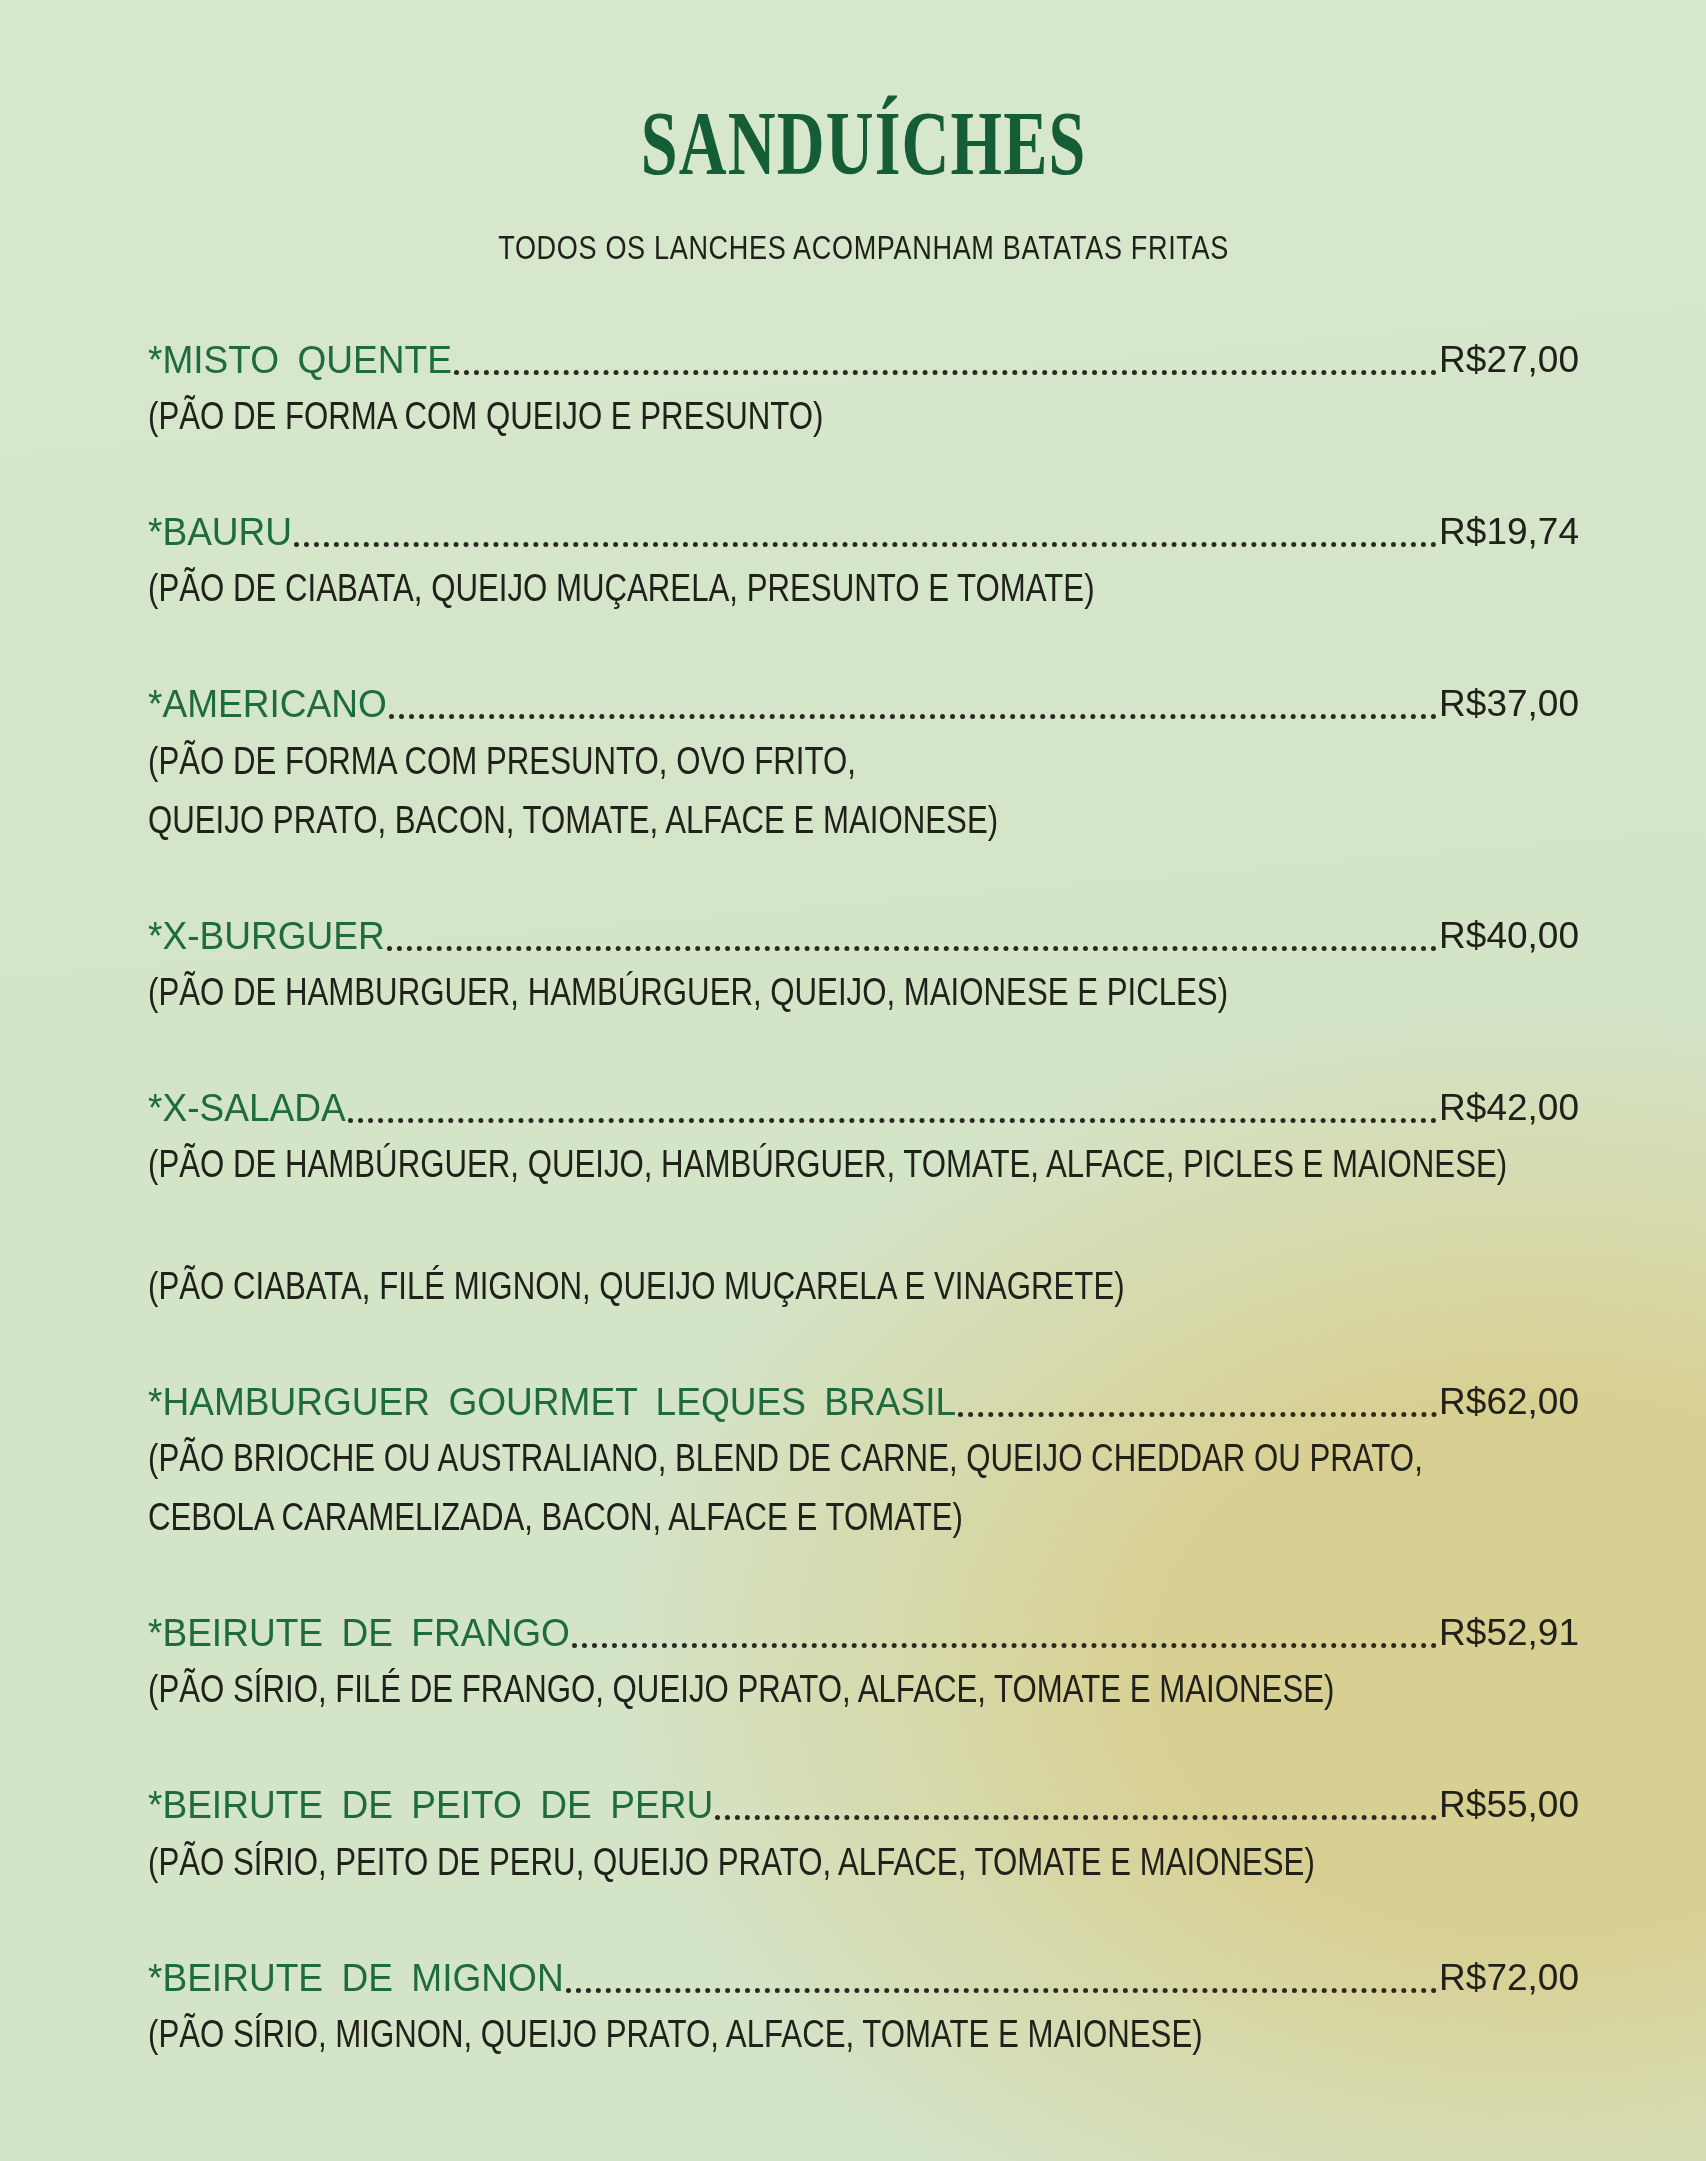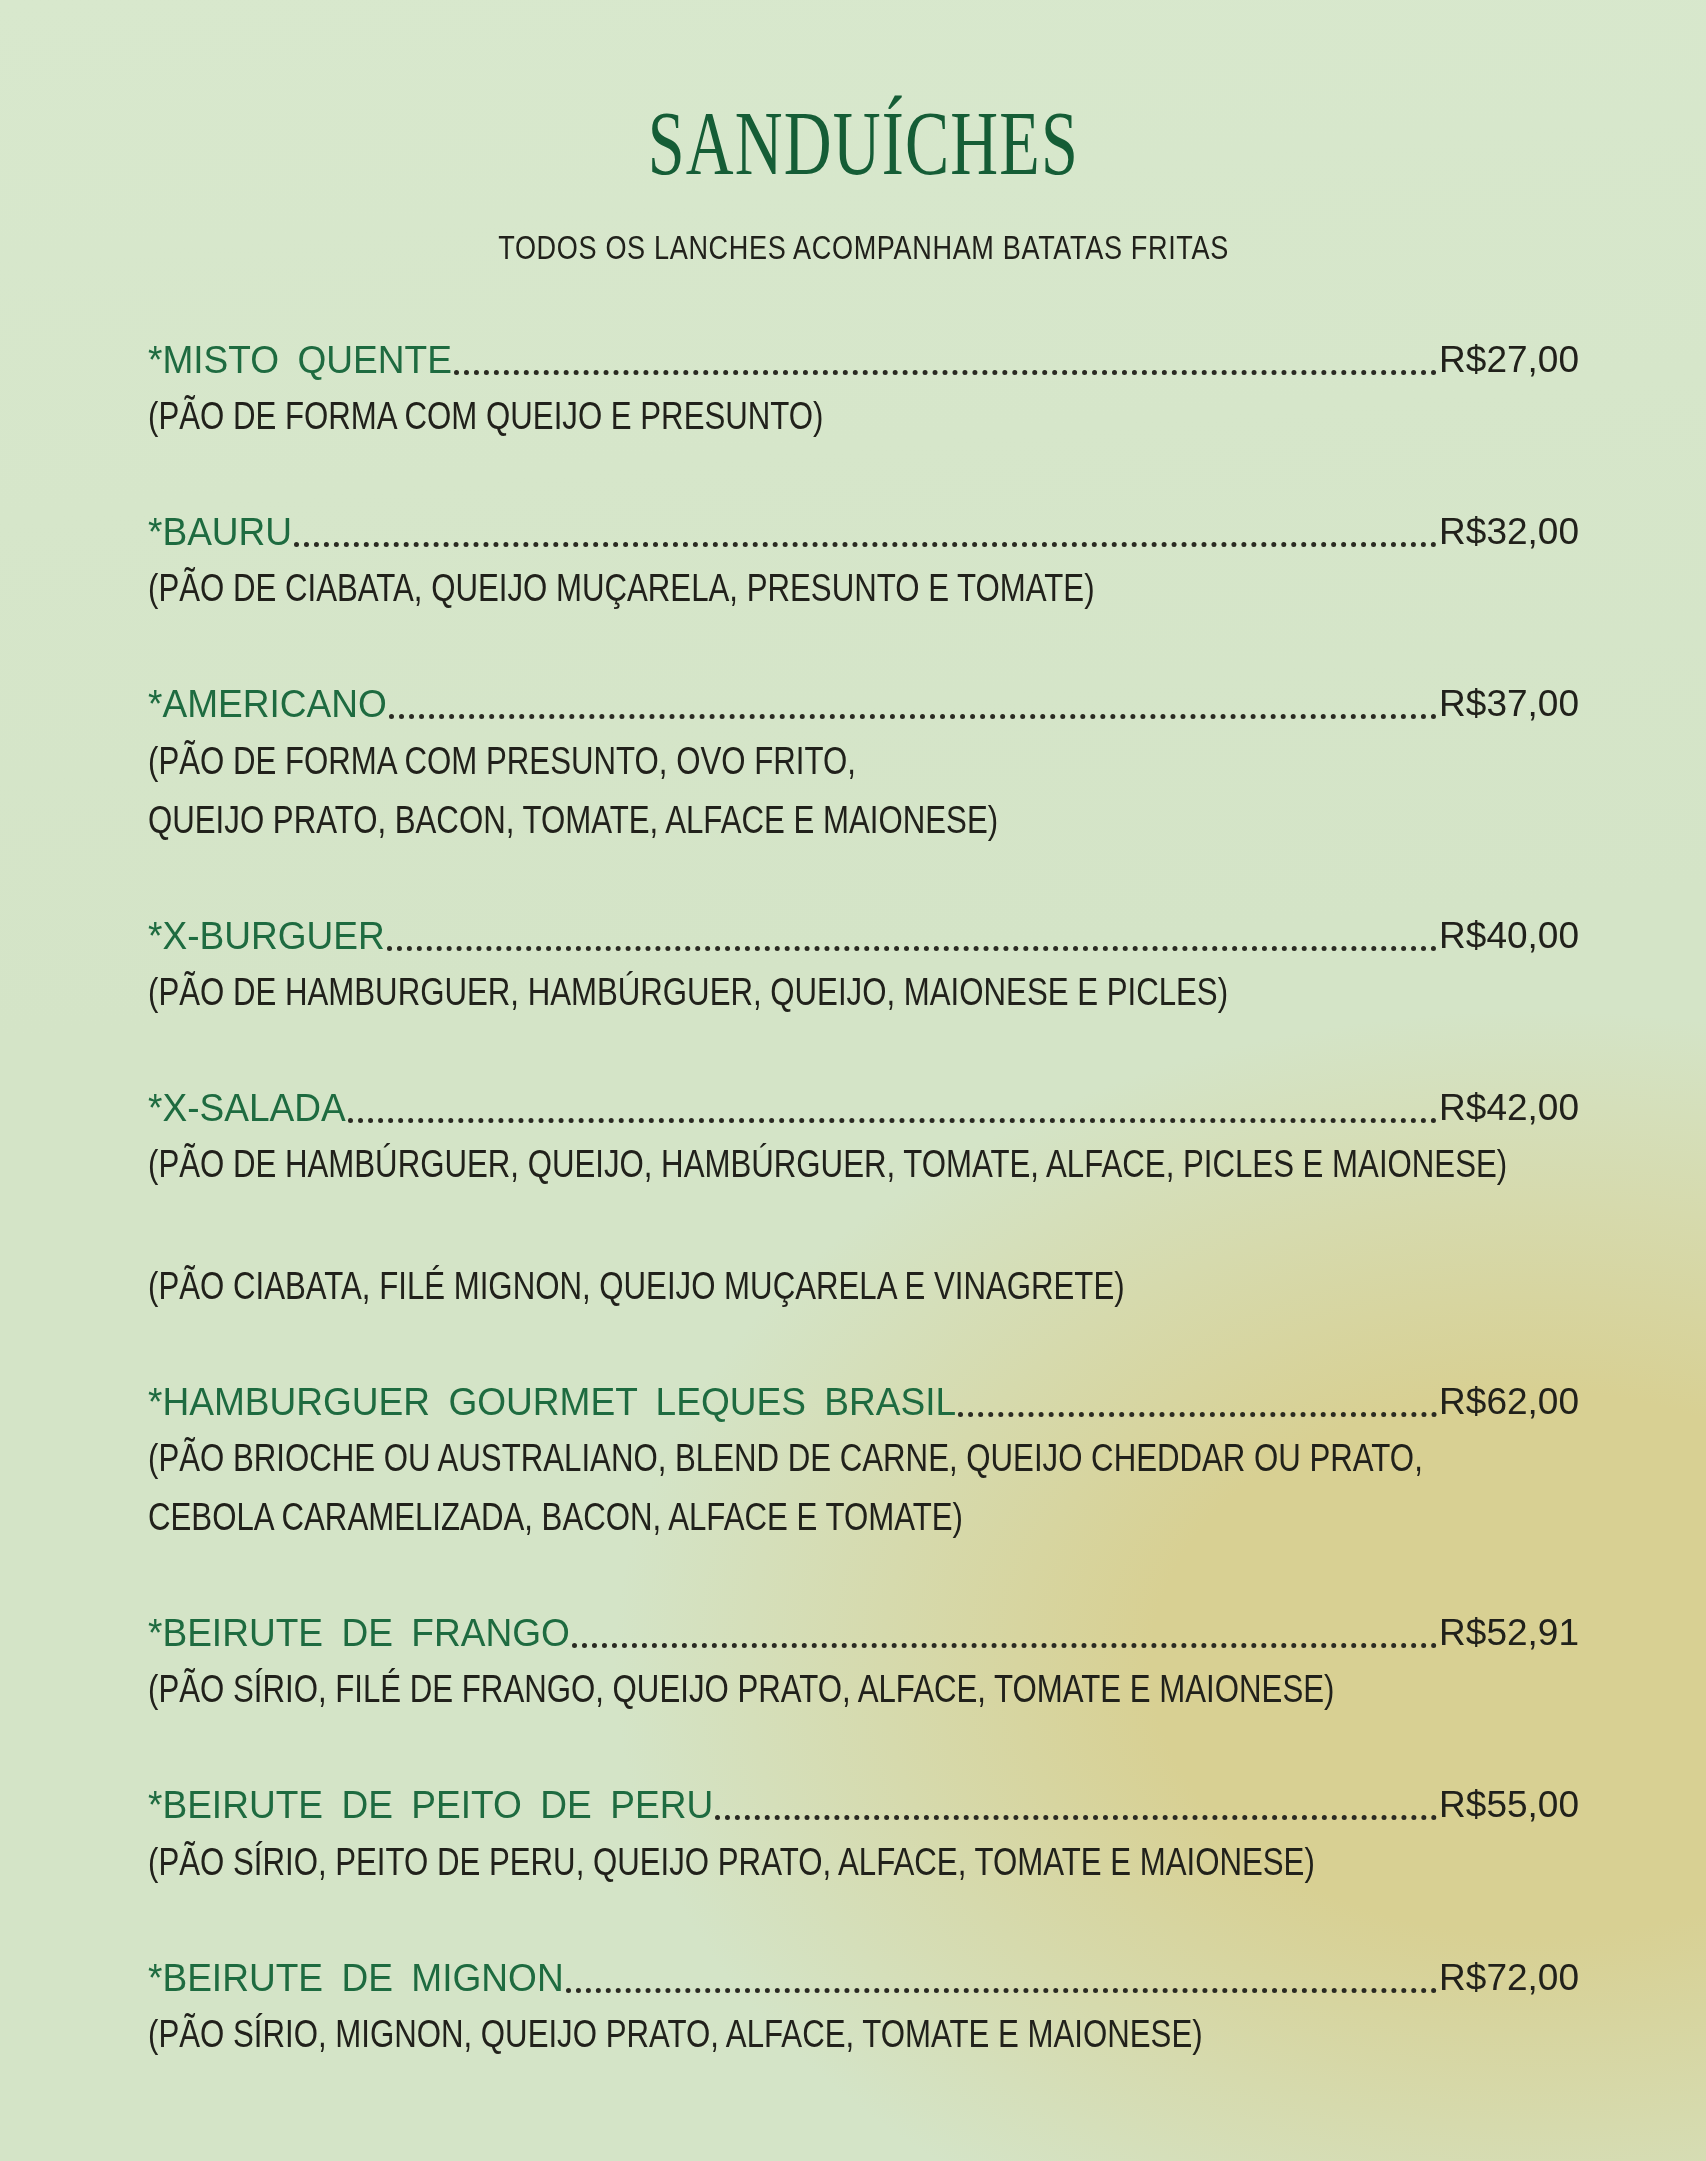--- a/index.html
+++ b/index.html
@@ -21,21 +21,21 @@
         var(--bg-khaki,#d8d093) 0%,
         var(--bg-khaki,#d8d093) 30%,
         rgba(216,208,147,0) 72%),
       linear-gradient(175deg, var(--bg-green-top,#d8e8cd) 0%, var(--bg-green,#d4e4c7) 45%, var(--bg-green,#d4e4c7) 100%);
     padding:97px 127px 0 148px;
     overflow:hidden;
   }
   .page-title{
     text-align:center;
     font-family:"Liberation Serif", serif;
-    font-weight:normal;
+    font-weight:bold;
     font-size:92px;
     line-height:92px;
     color:var(--title-green,#155d36);
     white-space:nowrap;
   }
   .page-title .squeeze{
     display:inline-block;
     transform:scaleX(0.72);
     transform-origin:center;
     letter-spacing:1.6px;
@@ -110,21 +110,21 @@
     </div>
     <div class="desc">
         <div class="desc-line">(PÃO DE FORMA COM QUEIJO E PRESUNTO)</div>
       </div>
   </div>
 
   <div class="item">
     <div class="row">
       <span class="name" style="transform: scaleX(0.95); margin-right: -7.7px;">*BAURU</span>
       <span class="leader"></span>
-      <span class="price">R$32,00</span>
+      <span class="price">R$19,74</span>
     </div>
     <div class="desc">
         <div class="desc-line">(PÃO DE CIABATA, QUEIJO MUÇARELA, PRESUNTO E TOMATE)</div>
       </div>
   </div>
 
   <div class="item">
     <div class="row">
       <span class="name" style="transform: scaleX(0.95); margin-right: -12.7px;">*AMERICANO</span>
       <span class="leader"></span>

